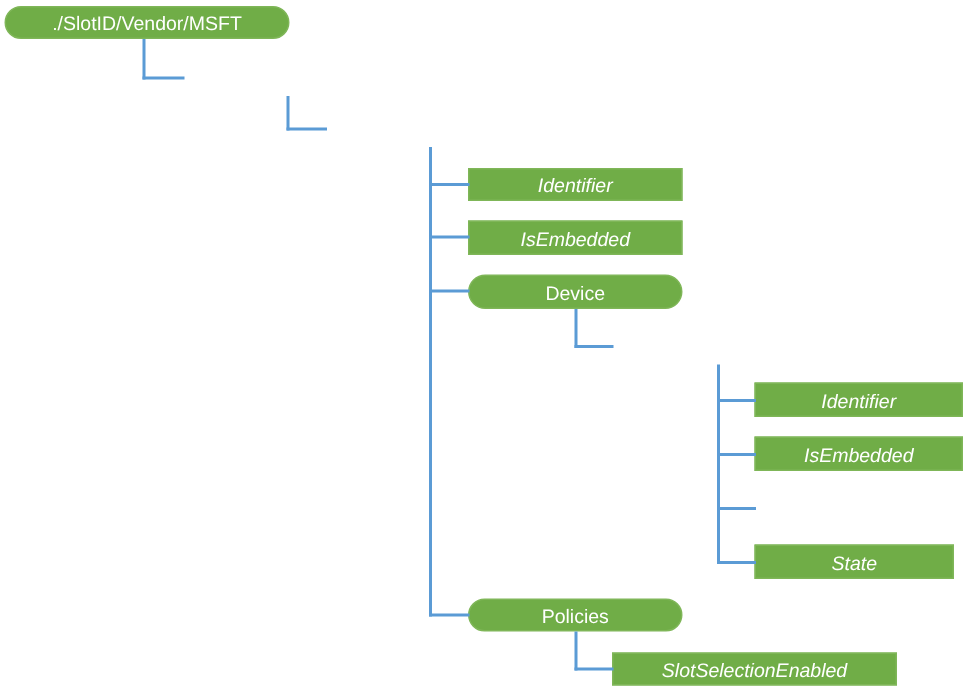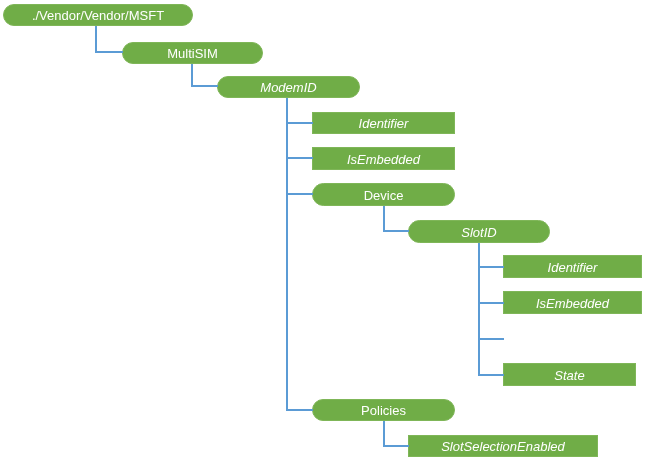--- a/index.html
+++ b/index.html
@@ -42,33 +42,30 @@
     background: #5B9BD5;
   }
   .vline { width: 2px; }
   .hline { height: 2px; }
 </style>
 </head>
 <body>
 
 <div class="canvas">
 
-  <div class="node pill" style="left:3px; top:4px; width:190px; height:22px;">./Vendor/Vendor/MSFT</div>
+  <div class="node pill" style="left:3px; top:4px; width:190px; height:22px;">./SlotID/Vendor/MSFT</div>
 
-  <div class="node pill" style="left:122px; top:42px; width:141px; height:22px;">MultiSIM</div>
 
-  <div class="node pill italic" style="left:217px; top:76px; width:143px; height:22px;">ModemID</div>
 
   <div class="node rect" style="left:312px; top:112px; width:143px; height:22px;">Identifier</div>
 
   <div class="node rect" style="left:312px; top:147px; width:143px; height:23px; line-height:23px;">IsEmbedded</div>
 
   <div class="node pill" style="left:312px; top:183px; width:143px; height:23px; line-height:23px;">Device</div>
 
-  <div class="node pill italic" style="left:408px; top:220px; width:142px; height:23px; line-height:23px;">SlotID</div>
 
   <div class="node rect" style="left:503px; top:255px; width:139px; height:23px; line-height:23px;">Identifier</div>
 
   <div class="node rect" style="left:503px; top:291px; width:139px; height:23px; line-height:23px;">IsEmbedded</div>
 
 
   <div class="node rect" style="left:503px; top:363px; width:133px; height:23px; line-height:23px;">State</div>
 
   <div class="node pill" style="left:312px; top:399px; width:143px; height:22px;">Policies</div>
 

